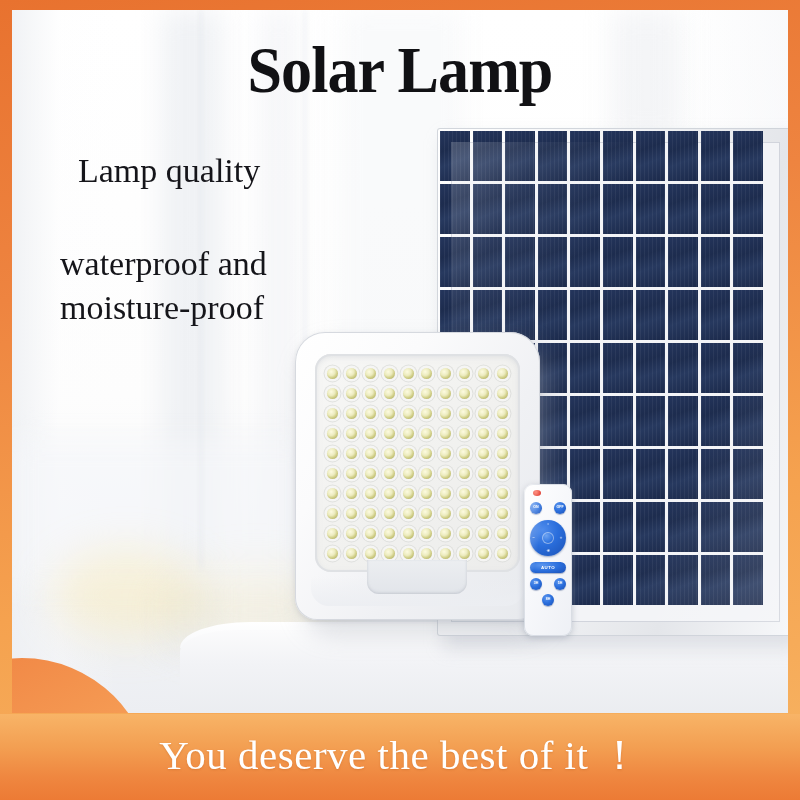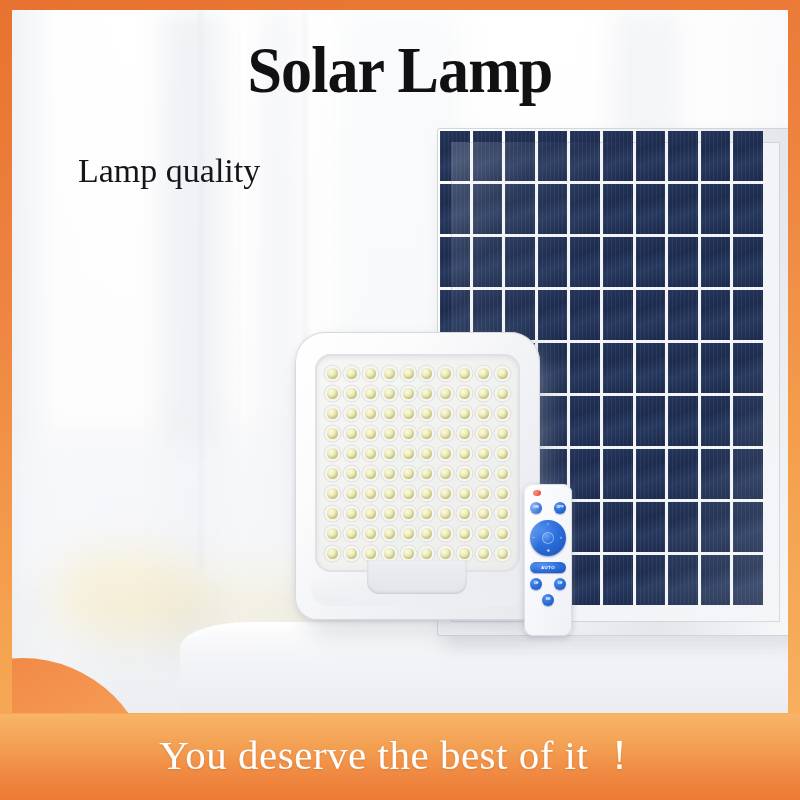--- a/index.html
+++ b/index.html
@@ -222,20 +222,24 @@
     <div class="blurband bb4"></div>
     <div class="blurband bb5"></div>
     <div class="warmblob"></div>
     <div class="warmblob2"></div>
     <div class="winline" style="left:188px"></div>
     <div class="winline" style="left:292px"></div>
 
     <div id="title">Solar Lamp</div>
 
     <div id="feature1">Lamp quality</div>
+    <div id="feature2">
+      <div>waterproof and</div>
+      <div>moisture-proof</div>
+    </div>
 
     <div id="pedestal-top"></div>
     <div id="pedestal"></div>
 
     <div id="panel-wrap">
       <div id="panel-shadow"></div>
       <div id="panel-frame"></div>
       <div id="panel-inner"></div>
       <div id="cellgrid">
           <div class="cell"></div>

